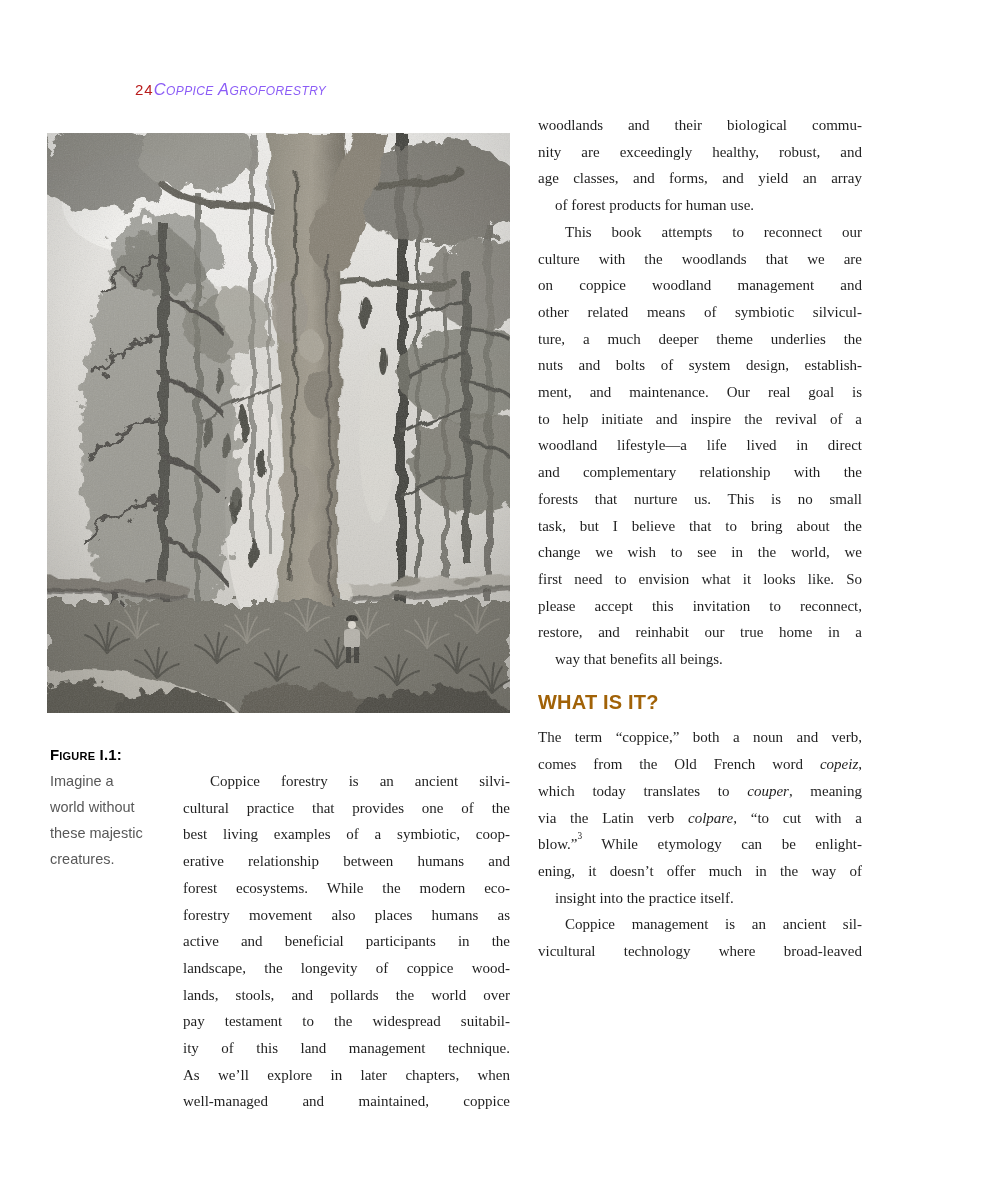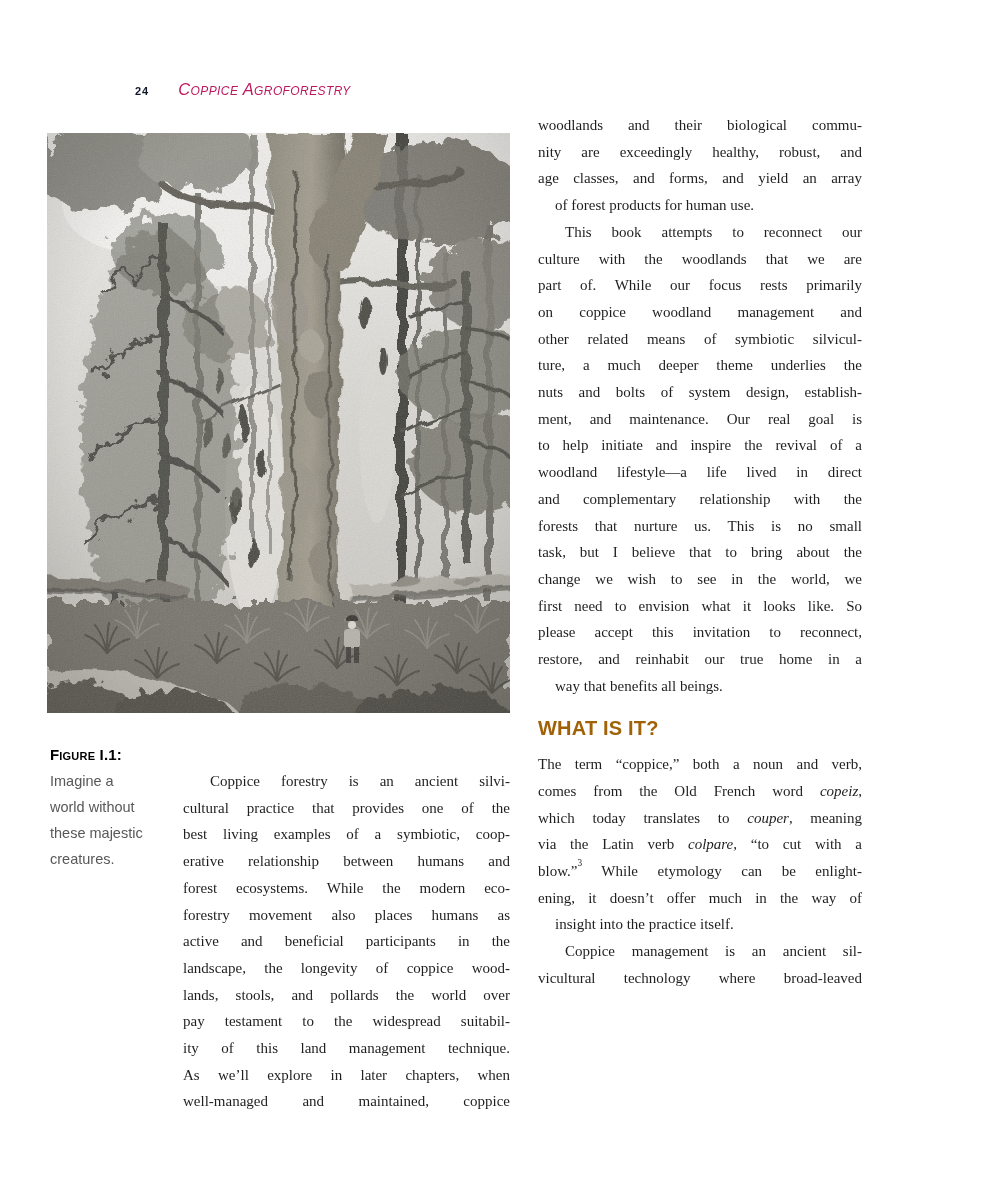--- a/index.html
+++ b/index.html
@@ -4,22 +4,22 @@
 <style>
   html,body{margin:0;padding:0;overflow:hidden;}
   body{
     width:1000px;height:1184px;background:#ffffff;position:relative;
     font-family:"Liberation Serif", serif;color:#1f1f1f;
   }
   .page{position:absolute;inset:0;}
 
   
   .runhead{position:absolute;left:135px;top:80px;font-family:"Liberation Sans",sans-serif;white-space:nowrap;}
-  .pagenum{font-weight:bold;font-size:11px;letter-spacing:1px;color:#0f172a;}
-  .booktitle{font-variant:small-caps;font-style:italic;font-size:16.5px;margin-left:29px;color:#be185d;letter-spacing:.4px;}
+  .pagenum{font-weight:normal;font-size:15px;letter-spacing:1px;color:#b91c1c;}
+  .booktitle{font-variant:small-caps;font-style:italic;font-size:16.5px;color:#8b5cf6;letter-spacing:.4px;}
 
   
   figure.photo{position:absolute;left:47px;top:133px;width:463px;height:580px;margin:0;padding:0;}
   figure.photo svg{display:block;}
 
   
   .caption{position:absolute;left:50px;top:742px;width:128px;font-family:"Liberation Sans",sans-serif;
            font-size:14.5px;line-height:26px;color:#585858;}
   .caption .label{font-weight:bold;font-variant:small-caps;font-size:15px;color:#000000;letter-spacing:.2px;}
 
@@ -257,21 +257,20 @@
     </section>
 
   <section class="col right">
     <div>
         <div class="tline">woodlands and their biological commu-</div>
         <div class="tline">nity are exceedingly healthy, robust, and</div>
         <div class="tline">age classes, and forms, and yield an array</div>
         <div class="tline pend">of forest products for human use.</div>
         <div class="tline pind">This book attempts to reconnect our</div>
         <div class="tline">culture with the woodlands that we are</div>
-        <div class="tline">part of. While our focus rests primarily</div>
         <div class="tline">on coppice woodland management and</div>
         <div class="tline">other related means of symbiotic silvicul-</div>
         <div class="tline">ture, a much deeper theme underlies the</div>
         <div class="tline">nuts and bolts of system design, establish-</div>
         <div class="tline">ment, and maintenance. Our real goal is</div>
         <div class="tline">to help initiate and inspire the revival of a</div>
         <div class="tline">woodland lifestyle—a life lived in direct</div>
         <div class="tline">and complementary relationship with the</div>
         <div class="tline">forests that nurture us. This is no small</div>
         <div class="tline">task, but I believe that to bring about the</div>

